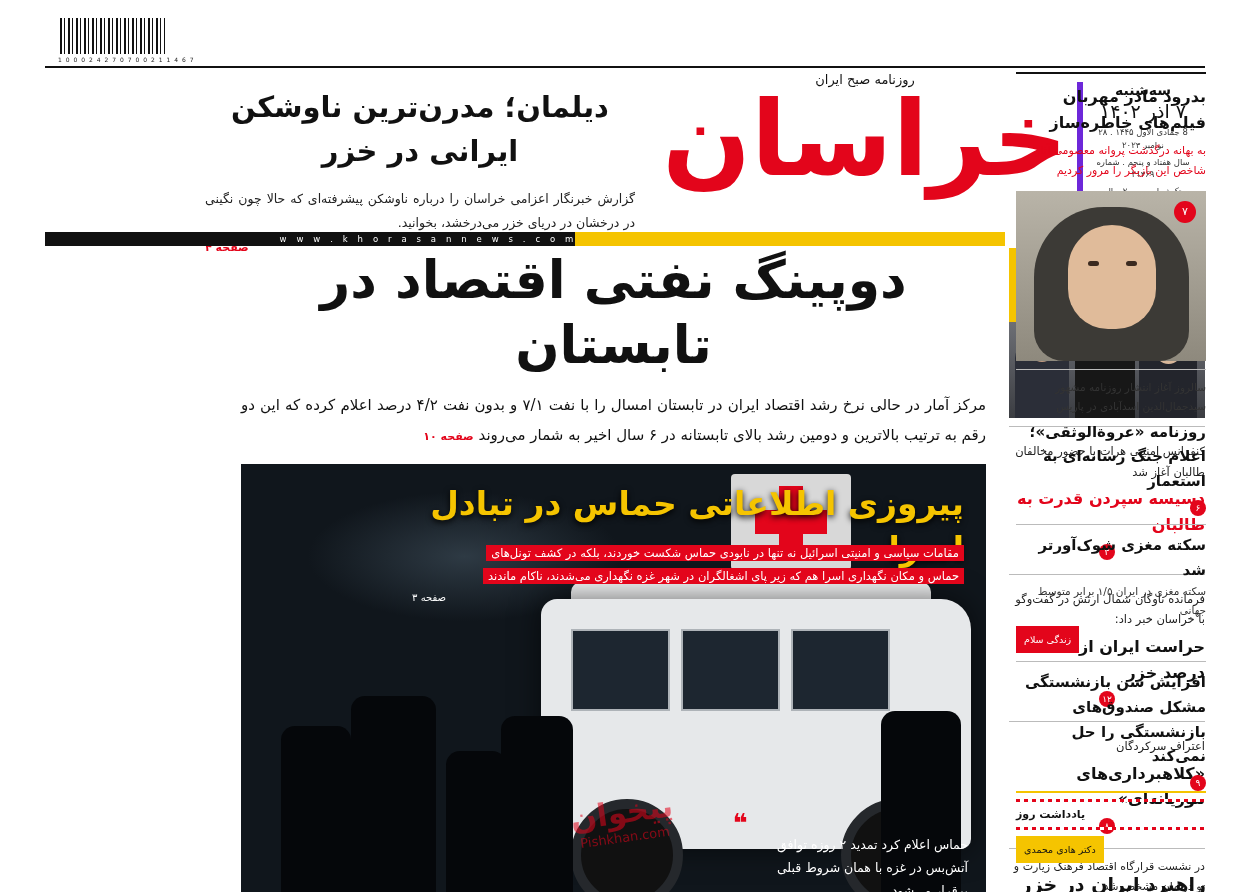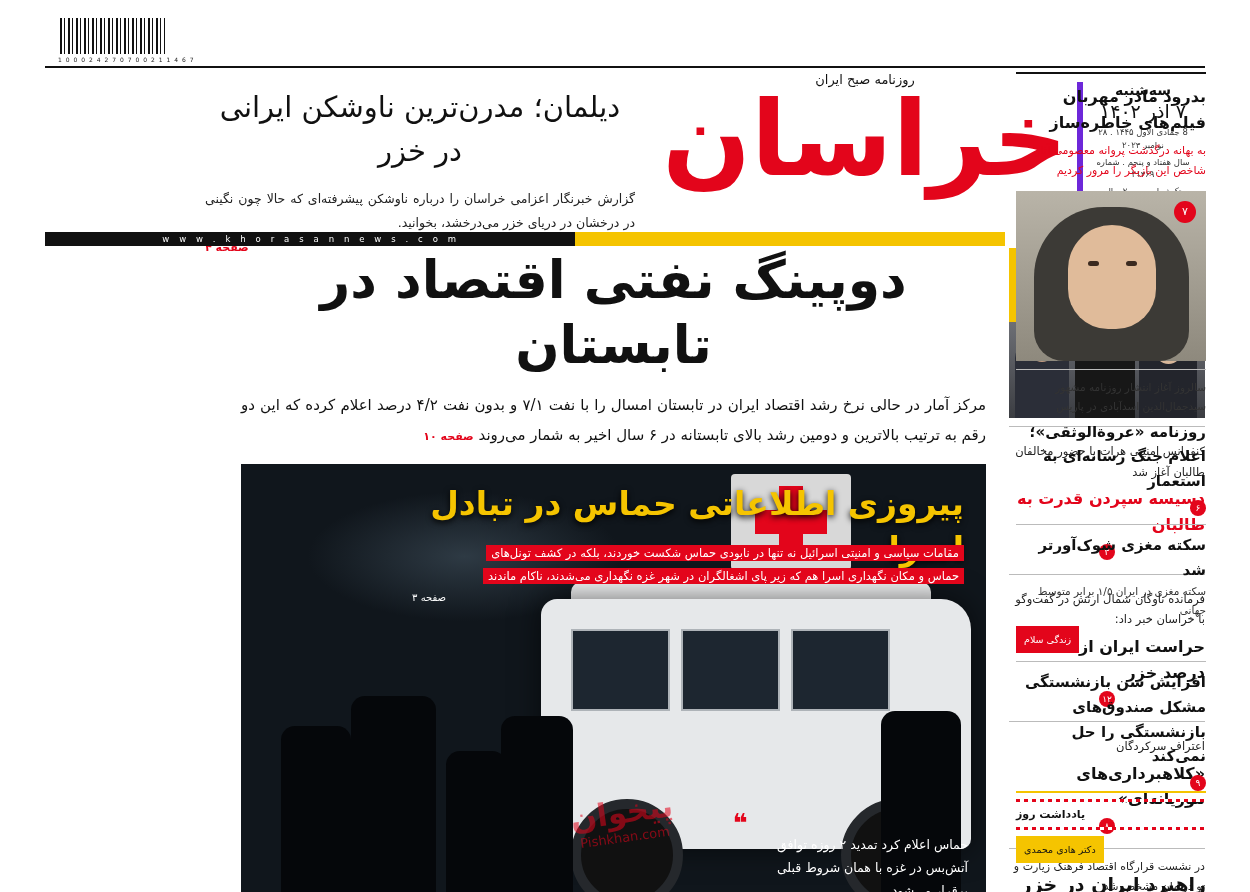--- a/index.html
+++ b/index.html
@@ -30,26 +30,26 @@
   .date-box .dow{font-size:14px;font-weight:bold;color:#111;}
   .date-box .greg{font-size:19px;font-weight:normal;color:#111;margin-top:2px;}
   .date-box .small{font-size:8.5px;color:#333;line-height:1.5;margin-top:4px;}
   .date-box .pages{font-size:14px;font-weight:bold;margin-top:10px;}
   .date-box .index{font-size:7px;color:#333;line-height:1.6;margin-top:4px;}
   .date-box .site{font-size:6.5px;color:#333;margin-top:8px;}
 
   .lead-head{
     position:absolute;left:160px;top:14px;width:430px;text-align:left;direction:rtl;
   }
-  .lead-head h1{font-size:29px;line-height:1.5;margin:0;color:#111;font-weight:normal;text-align:center;}
+  .lead-head h1{font-size:29px;line-height:1.5;margin:0;color:#111;font-weight:bold;text-align:center;}
   .lead-head p{font-size:12.5px;line-height:1.9;color:#222;margin:14px 0 0;text-align:justify;}
   .lead-ref{display:inline-block;color:#e3051b;font-size:11px;font-weight:bold;margin-top:6px;}
 
   .web-strip{position:absolute;top:232px;left:45px;width:532px;height:14px;background:#111;color:#fff;
-    font-size:8.5px;letter-spacing:3.6px;text-align:center;line-height:14px;direction:ltr;}
+    font-size:8.5px;letter-spacing:3.6px;text-align:right;line-height:14px;direction:ltr;}
   .yellow-strip{position:absolute;top:232px;left:575px;width:430px;height:14px;background:#f5c400;}
 
   
   .col-right{position:absolute;top:248px;right:45px;width:196px;}
   .col-mid{position:absolute;top:248px;left:241px;width:745px;}
   .col-left{position:absolute;top:72px;left:1016px;width:190px;}
 
   .rule-h{height:1px;background:#bbb;margin:8px 0;}
   .rule-thick{height:2px;background:#111;}
 

